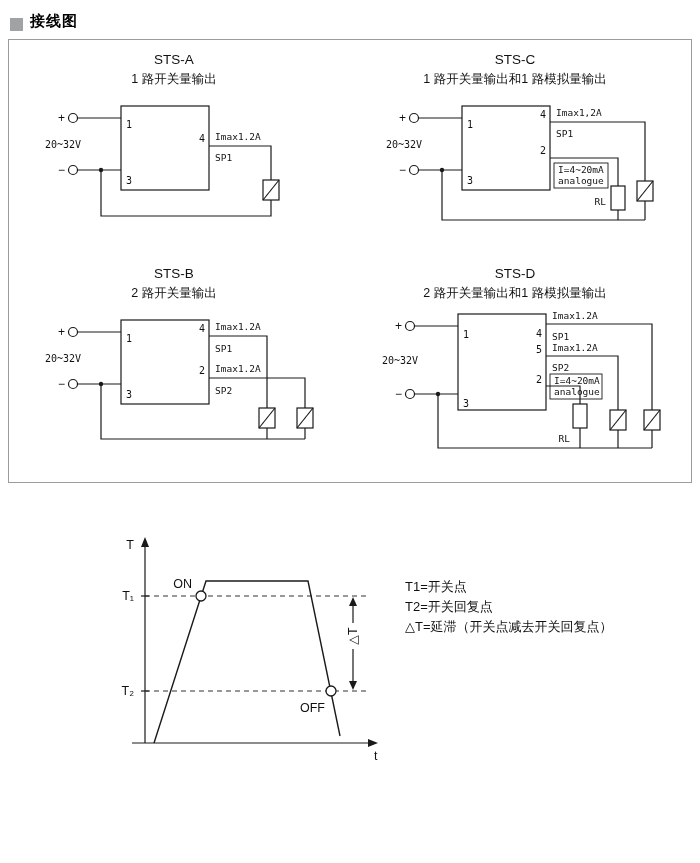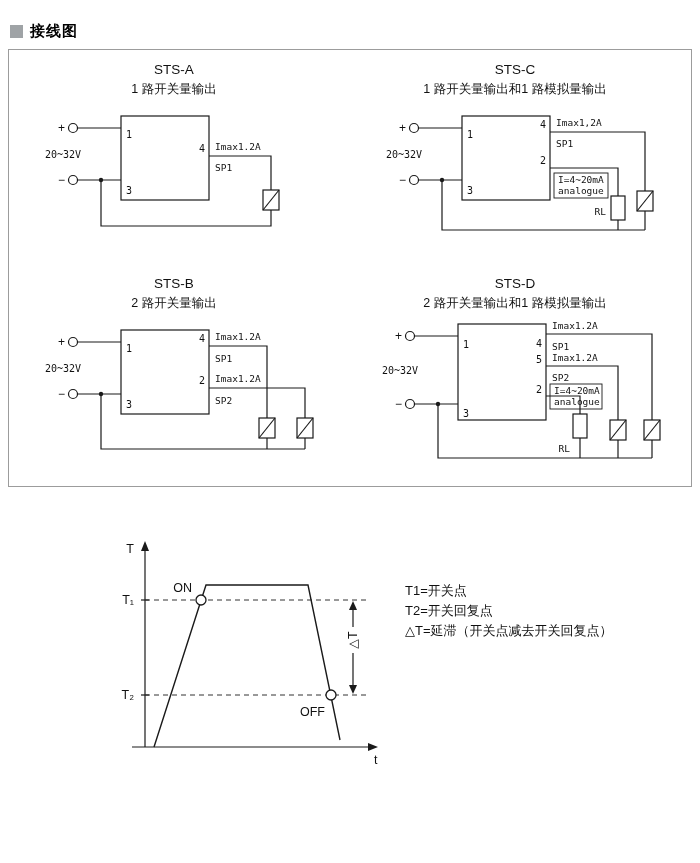--- a/index.html
+++ b/index.html
@@ -4,28 +4,28 @@
 <style>
   * { margin:0; padding:0; box-sizing:border-box; }
   html,body { background:#ffffff; }
   body {
     width:700px; height:863px; overflow:hidden;
     font-family:"Liberation Sans","DejaVu Sans",sans-serif;
     color:#1a1a1a;
   }
   .page { width:700px; padding:8px 8px 0 8px; }
 
-  .sec-header { display:flex; align-items:center; gap:7px; margin:14px 0 8px 2px; }
+  .sec-header { display:flex; align-items:flex-end; gap:7px; margin:4px 0 8px 2px; }
   .sq { width:13px; height:13px; background:#9fa3a6; flex:0 0 auto; }
   .sec-title { font-size:15px; font-weight:bold; color:#000; letter-spacing:1px; }
 
   .wiring-box {
     border:1px solid #9c9c9c; background:#fff;
     display:grid; grid-template-columns:1fr 1fr;
-    padding:8px 0 0 0; margin-bottom:16px;
+    padding:8px 0 6px 0; margin-bottom:16px;
   }
   svg.cell { width:340px; height:214px; display:block; }
 
   .body-text {
     font-size:13px; line-height:1.72; text-indent:2em;
     color:#111; margin:0 2px 0 2px;
   }
 
   svg.graph { display:block; margin:50px 0 0 12px; }
 

